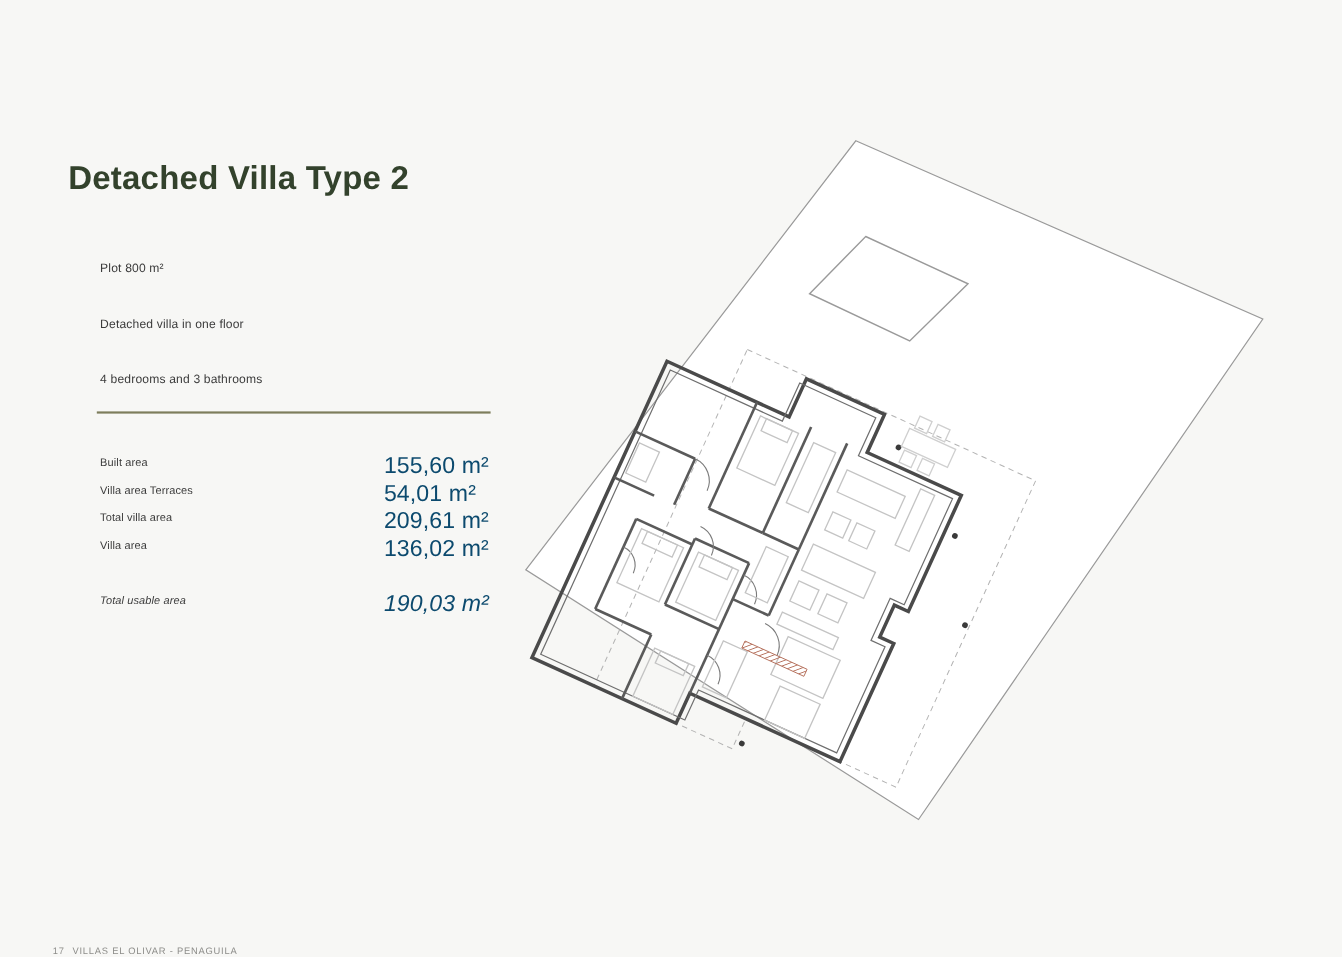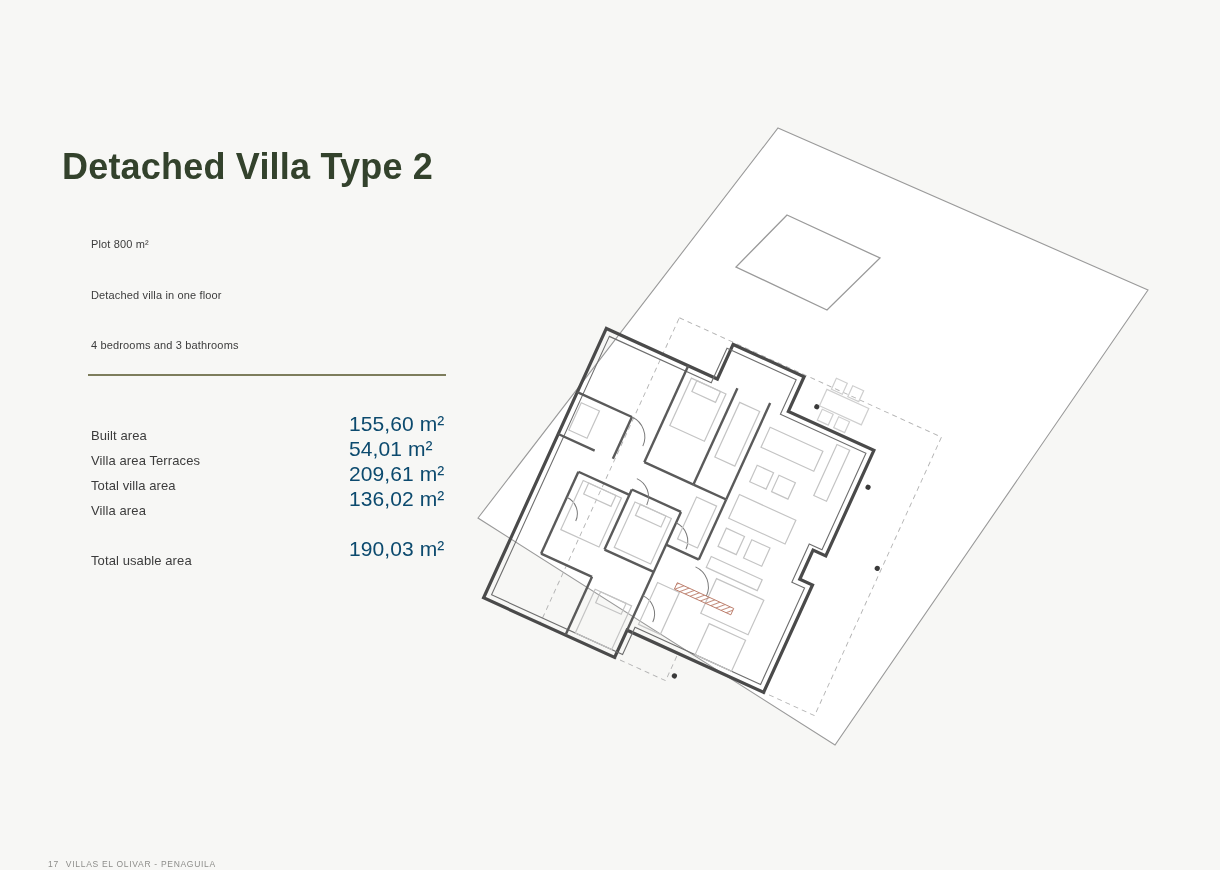--- a/index.html
+++ b/index.html
@@ -10,42 +10,42 @@
     font-family:"Liberation Sans", sans-serif;
     overflow:hidden;
     position:relative;
     color:#3b3b3b;
   }
   .page{position:absolute;inset:0;}
 
   
   .title{
     position:absolute;left:62px;top:146px;
-    font-size:36px;font-weight:600;letter-spacing:.2px;
+    font-size:30px;font-weight:600;letter-spacing:.2px;
     color:#33422c;white-space:nowrap;
   }
   .spec{
     position:absolute;left:91px;
     font-size:11px;color:#3c3c3c;white-space:nowrap;letter-spacing:.15px;
   }
   .spec.s0{top:238px;}
   .spec.s1{top:289px;}
   .spec.s2{top:339px;}
 
   .rule{
     position:absolute;left:88px;top:374px;width:358px;height:2px;
     background:#7d7d5c;
   }
 
   .table{position:absolute;left:91px;top:412px;width:360px;}
   .trow{position:relative;height:25px;}
-  .trow.gap{margin-top:25px;}
+  .trow.gap{margin-top:25px;font-style:italic;}
   .tlabel{
-    position:absolute;left:0;top:16px;
-    font-size:13px;color:#3c3c3c;white-space:nowrap;letter-spacing:.1px;text-align:center;
+    position:absolute;left:0;top:4px;
+    font-size:10px;color:#3c3c3c;white-space:nowrap;letter-spacing:.1px;text-align:center;
   }
   .tval{
     position:absolute;left:258px;top:0;
     font-size:21px;color:#0c4a6e;white-space:nowrap;letter-spacing:.1px;
   }
 
   .footer{
     position:absolute;left:48px;top:832px;
     font-size:8.5px;letter-spacing:.7px;color:#8d8d8a;white-space:nowrap;margin-top:27px;
   }

